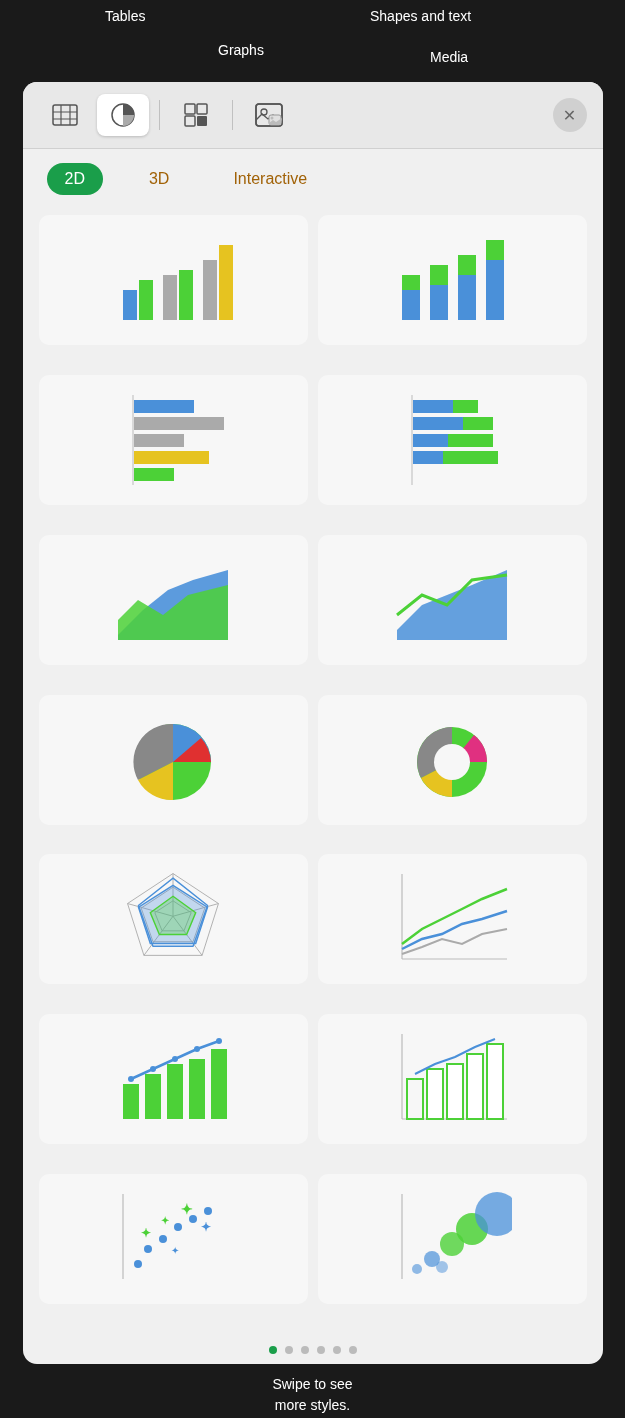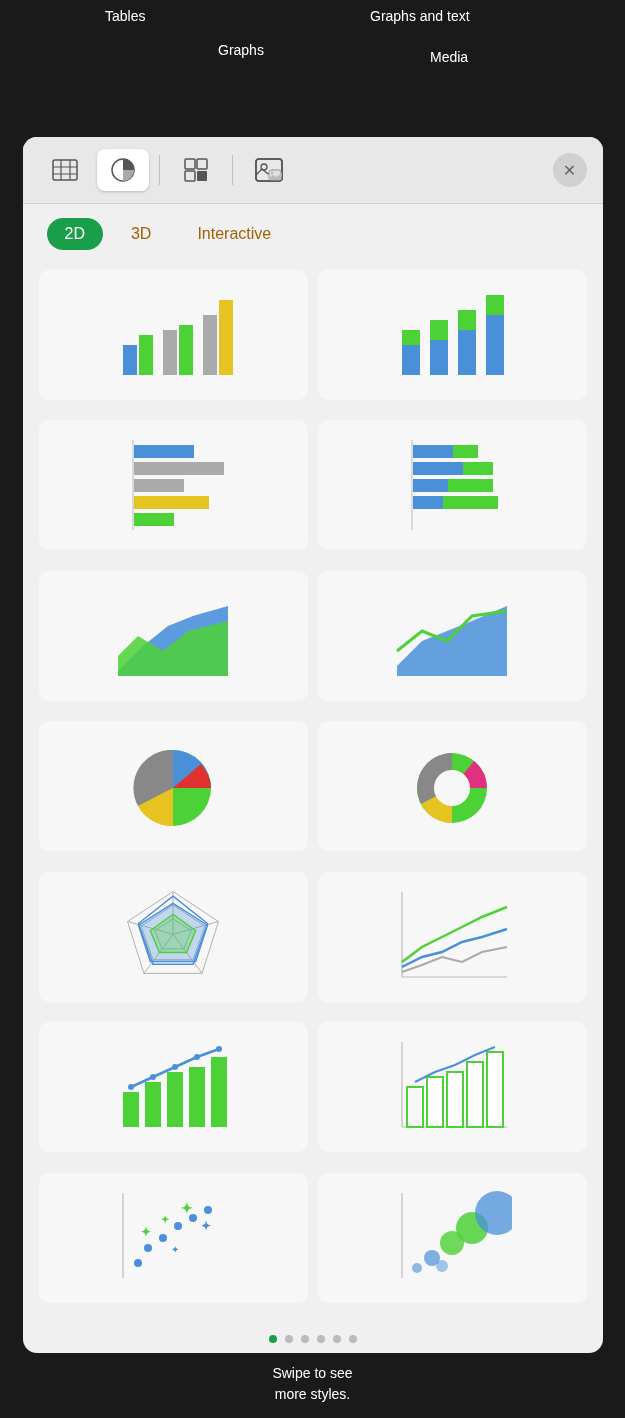--- a/index.html
+++ b/index.html
@@ -9,21 +9,21 @@
       flex-direction: column;
       align-items: center;
       width: 625px;
       min-height: 1418px;
       font-family: -apple-system, BlinkMacSystemFont, 'Helvetica Neue', sans-serif;
     }
 
     
     .annotations {
       width: 625px;
-      height: 137px;
+      height: 82px;
       position: relative;
       flex-shrink: 0;
     }
     .annotation-label {
       position: absolute;
       font-size: 14px;
       color: #fff;
       white-space: nowrap;
     }
 
@@ -82,21 +82,21 @@
       justify-content: center;
       cursor: pointer;
       font-size: 16px;
       color: #666;
     }
 
     
     .tab-row {
       display: flex;
       align-items: flex-end;
-      gap: 10px;
+      gap: 28px;
       padding: 14px 24px 10px;
     }
     .tab-btn {
       padding: 7px 18px;
       border-radius: 20px;
       border: none;
       font-size: 16px;
       font-weight: 500;
       cursor: pointer;
     }
@@ -148,40 +148,40 @@
     }
     .dot.active {
       background: #1a9e4a;
     }
 
     
     .bottom-annotation {
       color: #fff;
       font-size: 14px;
       text-align: center;
-      padding: 10px 0 13px;
+      padding: 10px 0 2px;
       line-height: 1.5;
     }
 
     
     .bar-blue { fill: #4a90d9; }
     .bar-green { fill: #4cd137; }
     .bar-gray { fill: #aaa; }
     .bar-yellow { fill: #e6c320; }
   </style>
 </head>
 <body>
 
 <div class="annotations">
 
   <span class="annotation-label" style="left:105px; top:8px;">Tables</span>
 
   <span class="annotation-label" style="left:218px; top:42px;">Graphs</span>
 
-  <span class="annotation-label" style="left:370px; top:8px;">Graphs and text</span>
+  <span class="annotation-label" style="left:370px; top:8px;">Shapes and text</span>
 
   <span class="annotation-label" style="left:430px; top:49px;">Media</span>
 </div>
 
 <div class="panel">
 
   <div class="toolbar">
     <button class="toolbar-btn" title="Tables">
       <svg width="26" height="22" viewBox="0 0 26 22">
         <rect x="1" y="1" width="24" height="20" rx="2" stroke="#555" stroke-width="1.5" fill="none"></rect>

